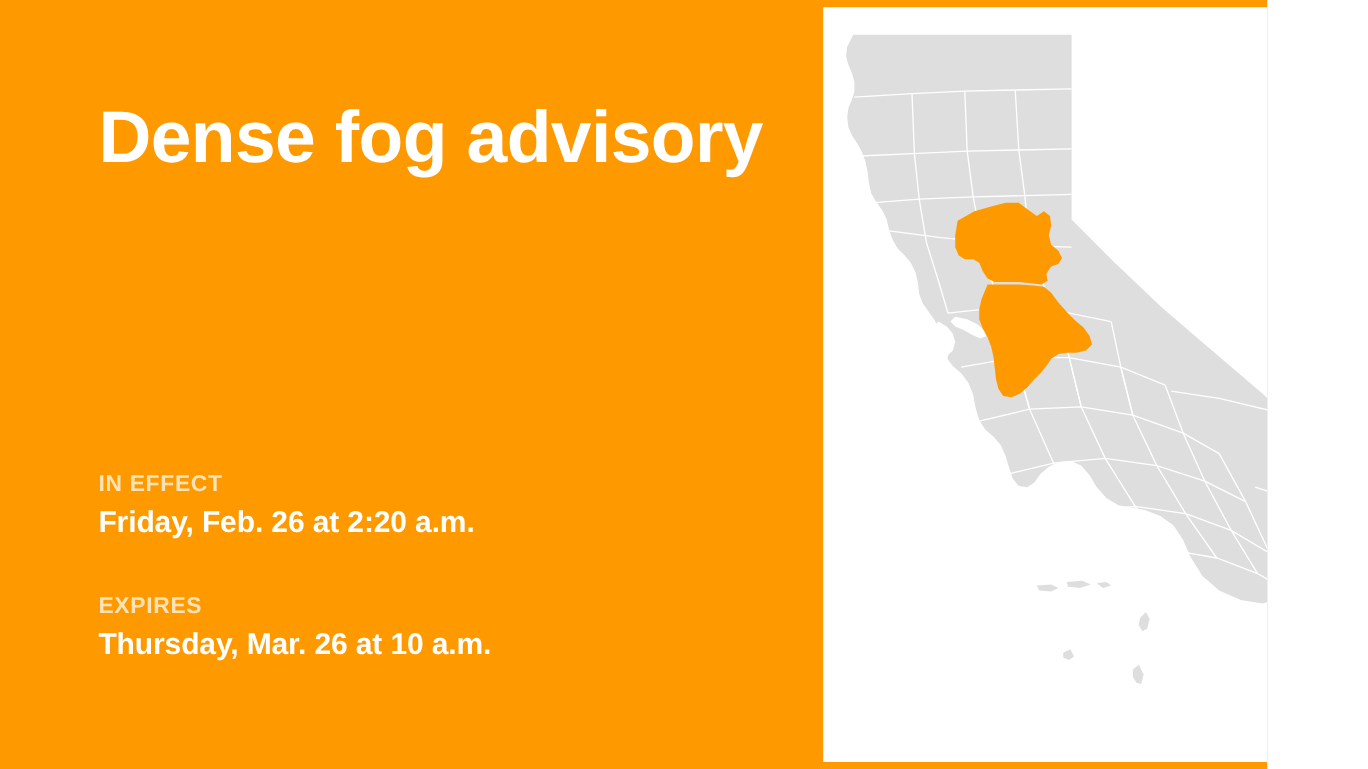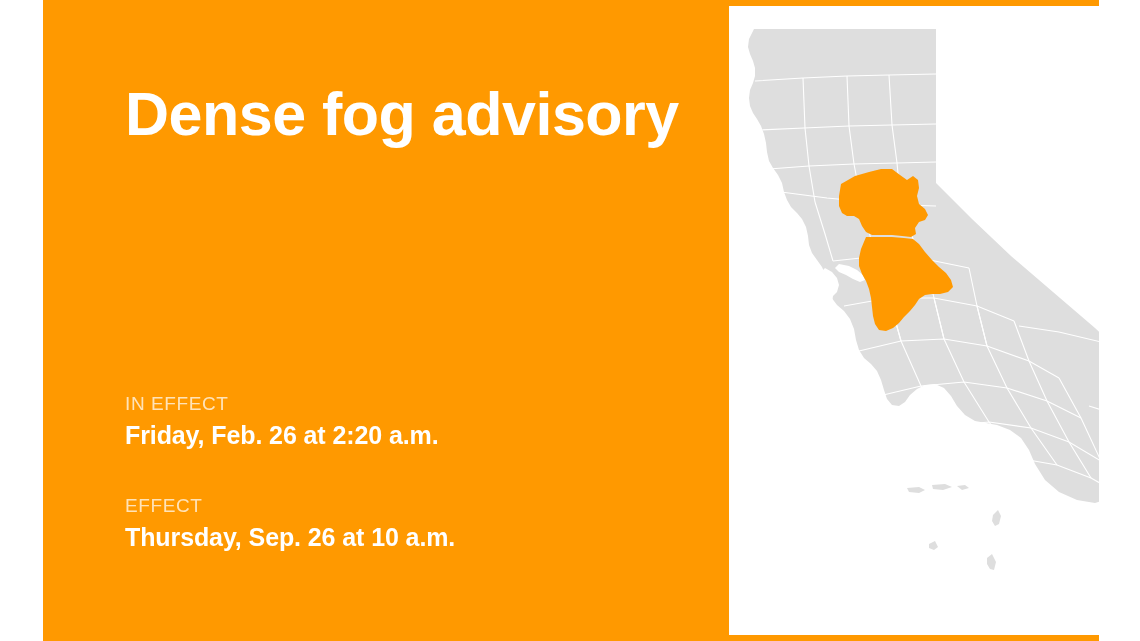--- a/index.html
+++ b/index.html
@@ -7,21 +7,20 @@
     padding: 0;
     background: #ffffff;
   }
   #canvas {
     position: relative;
     width: 1056px;
     height: 641px;
     background: var(--accent, #FF9900);
     overflow: hidden;
     font-family: "Liberation Sans", sans-serif;
-    margin-left: 43px;
   }
   
   #alert-panel {
     position: absolute;
     left: 0;
     top: 0;
     width: 684px;
     height: 641px;
     background: var(--accent, #FF9900);
   }
@@ -38,21 +37,21 @@
   }
   .time-block {
     position: absolute;
     left: 82px;
   }
   #in-effect-block { top: 392px; }
   #expires-block   { top: 494px; }
 
   .time-label {
     font-size: 19px;
-    font-weight: normal;
+    font-weight: bold;
     color: rgba(255,255,255,0.72);
     letter-spacing: 0.6px;
     line-height: 1.25;
     margin: 0 0 4px 0;
   }
   .time-value {
     font-size: 25px;
     font-weight: bold;
     color: #ffffff;
     letter-spacing: -0.1px;
@@ -88,22 +87,22 @@
   <div id="alert-panel">
 
     <div id="advisory-title">Dense fog advisory</div>
 
     <div id="in-effect-block" class="time-block">
       <div class="time-label">IN EFFECT</div>
       <div class="time-value">Friday, Feb. 26 at 2:20 a.m.</div>
     </div>
 
     <div id="expires-block" class="time-block">
-      <div class="time-label">EFFECT</div>
-      <div class="time-value">Thursday, Sep. 26 at 10 a.m.</div>
+      <div class="time-label">EXPIRES</div>
+      <div class="time-value">Thursday, Mar. 26 at 10 a.m.</div>
     </div>
 
   </div>
 
   <div id="map-panel">
     <svg viewBox="0 0 448 629" preserveAspectRatio="xMidYMid meet">
 
       <g>
         <path class="state-land" d="
           M 25 23

